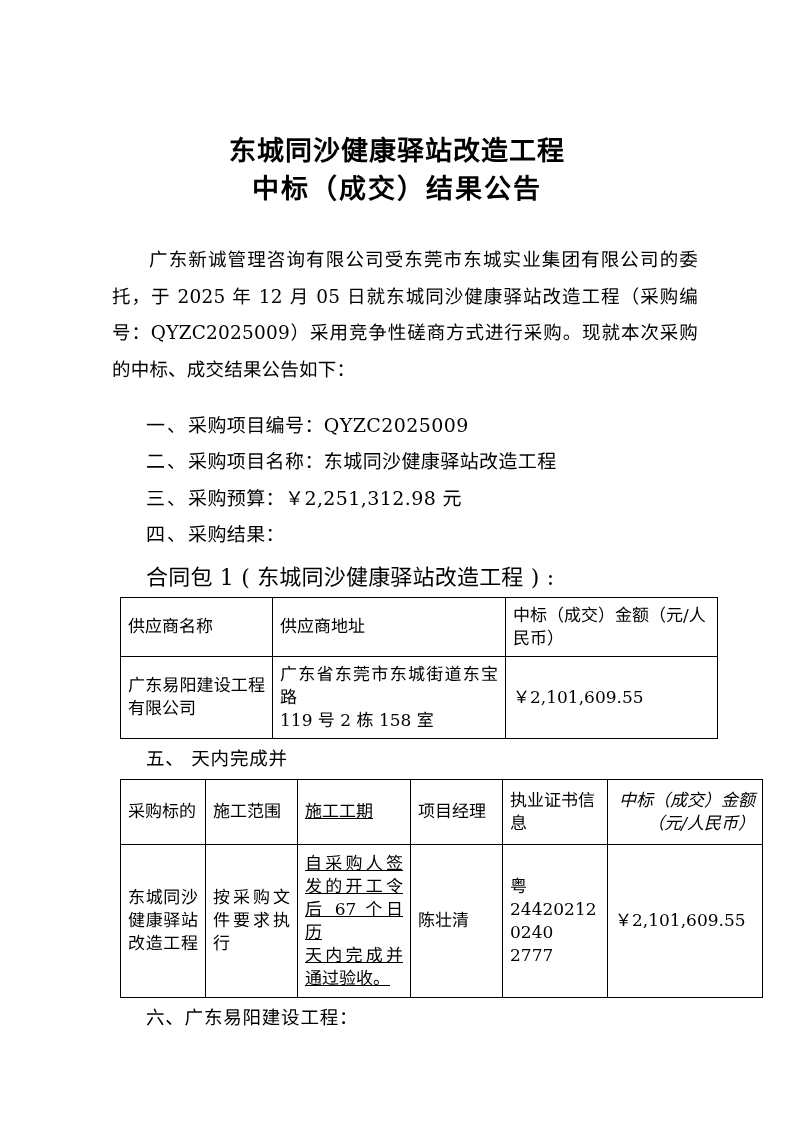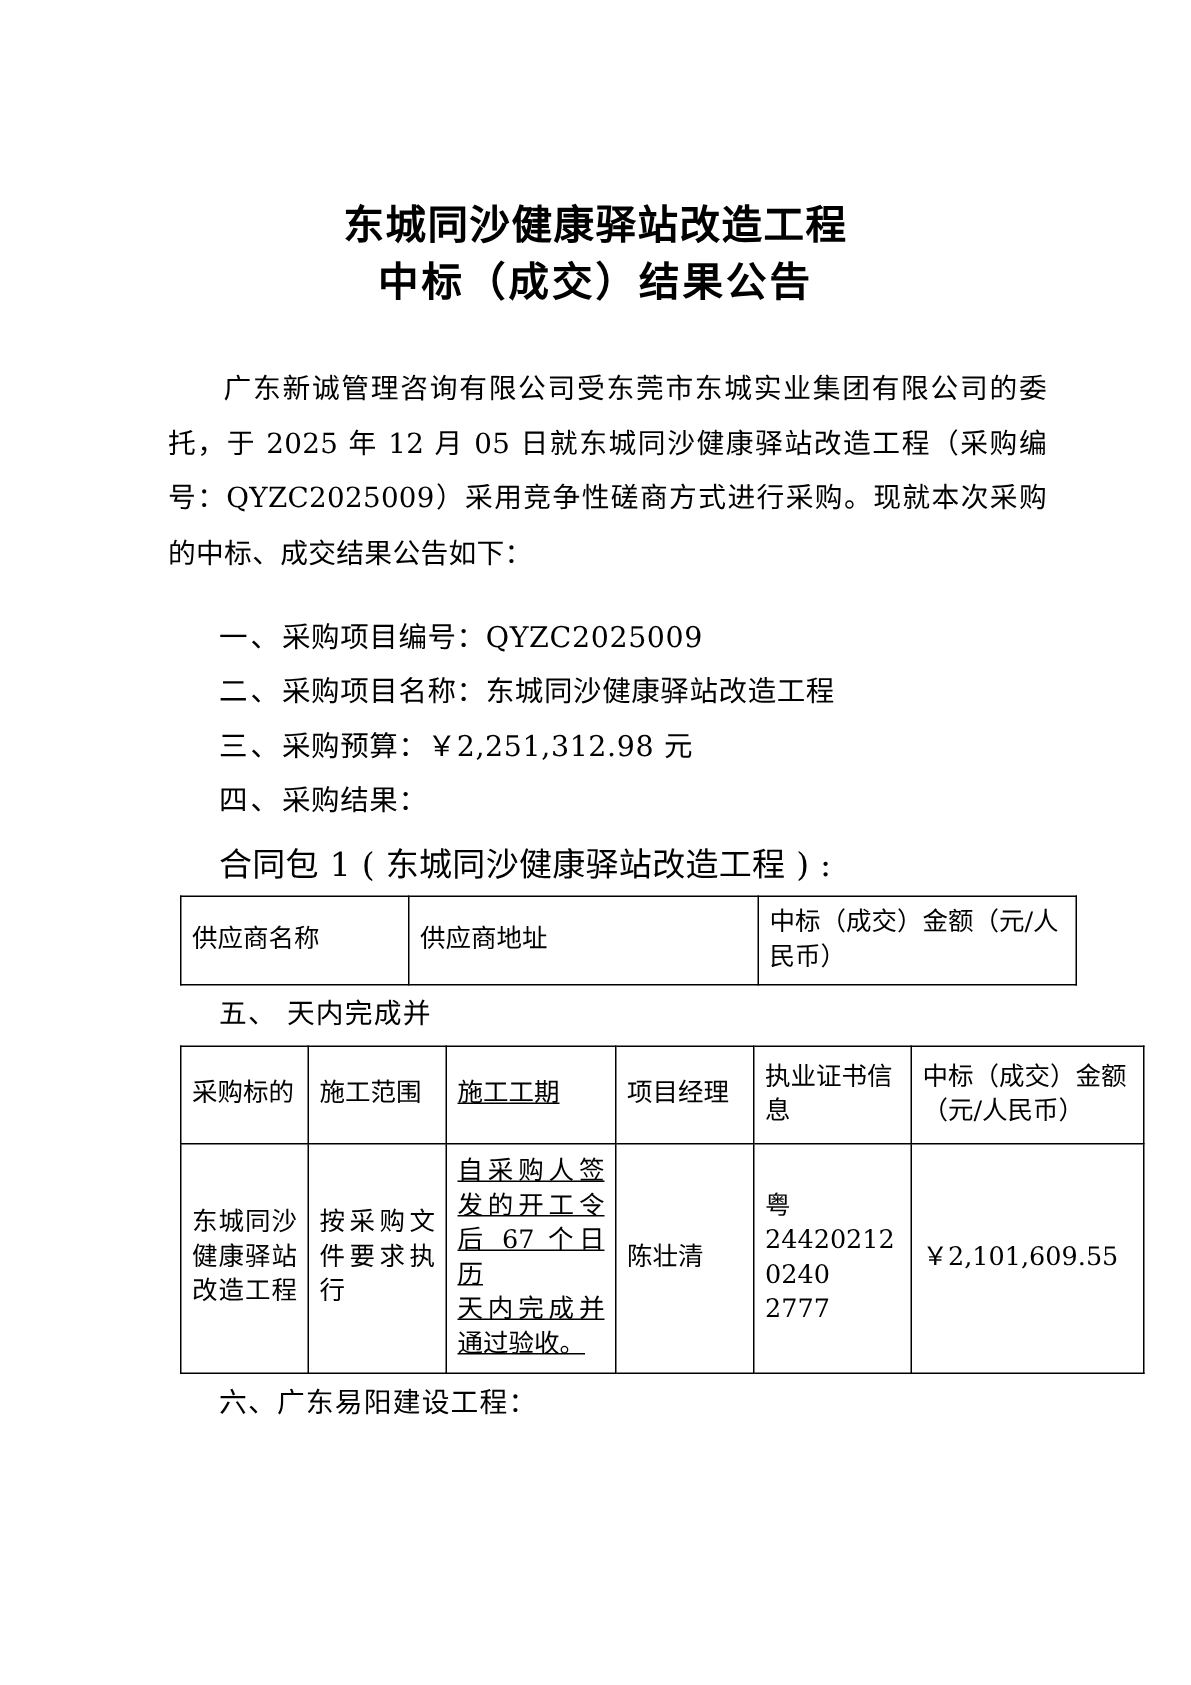--- a/index.html
+++ b/index.html
@@ -115,21 +115,21 @@
   }
   .t1 .name-l2 { display: block; }
   
   .t2 td.c1 { width: 70px; }
   .t2 td.c2 { width: 77px; }
   .t2 td.c3 { width: 98px; text-decoration: underline; }
   .t2 td.c4 { width: 77px; }
   .t2 td.c5 { width: 90px; }
   .t2 td.c6 { width: 140px; }
   .t2 tr.head td { height: 52px; text-align: left; vertical-align: middle; }
-  .t2 tr.head td.c6 { text-align: left; }
+  .t2 tr.head td.c6 { text-align: right; font-style: italic; }
   .t2 tr.data td { height: 140px; vertical-align: middle; }
   .t2 .jl { text-align: justify; text-justify: inter-ideograph; text-align-last: justify; }
   .t2 .last-plain { text-align-last: left; }
   .t2 .cert span { display: block; }
   .amt { white-space: nowrap; }
 </style>
 </head>
 <body>
 
 <div class="page">
@@ -160,20 +160,31 @@
 
     <div class="pkg-line">合同包 1 ( 东城同沙健康驿站改造工程 ) :</div>
 
     <div class="tbl-outer">
       <table class="doc-table t1">
         <tbody>
           <tr class="head">
             <td class="c1">供应商名称</td>
             <td class="c2">供应商地址</td>
             <td class="c3">中标（成交）金额（元/人民币）</td>
+          </tr>
+          <tr class="data">
+            <td class="c1">
+              <span class="name-l1">广东易阳建设工程</span>
+              <span class="name-l2">有限公司</span>
+            </td>
+            <td class="c2">
+              <span class="addr-l1">广东省东莞市东城街道东宝路</span>
+              <span class="addr-l2">119 号 2 栋 158 室</span>
+            </td>
+            <td class="c3 amt">￥2,101,609.55</td>
           </tr>
         </tbody>
       </table>
     </div>
 
     <div class="section-head">五、 天内完成并</div>
 
     <div class="tbl-outer">
       <table class="doc-table t2">
         <tbody>

